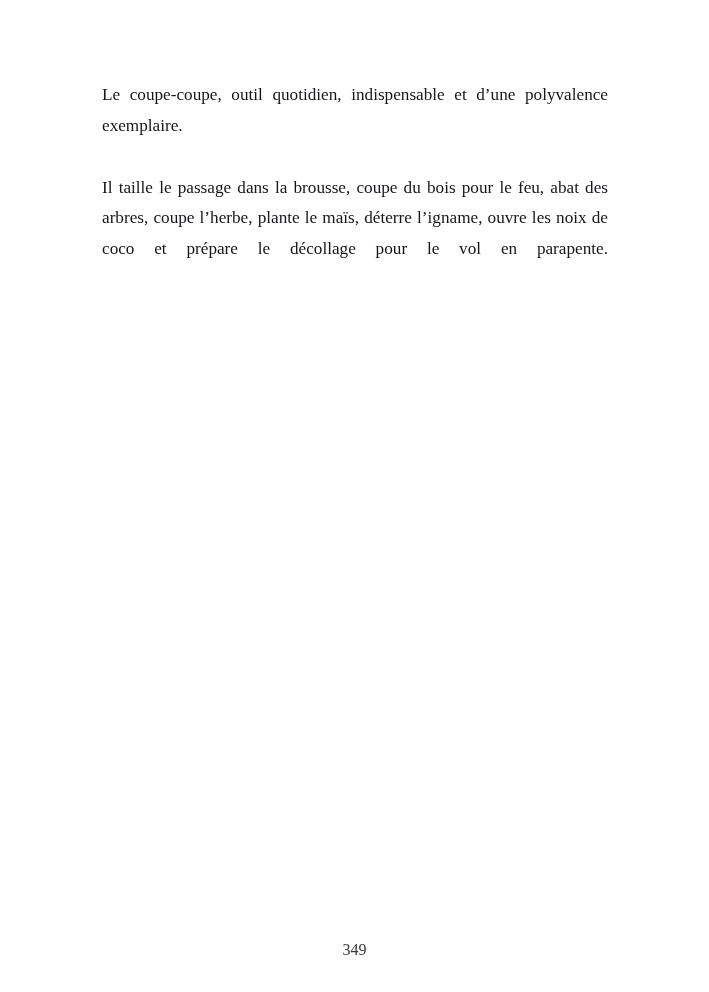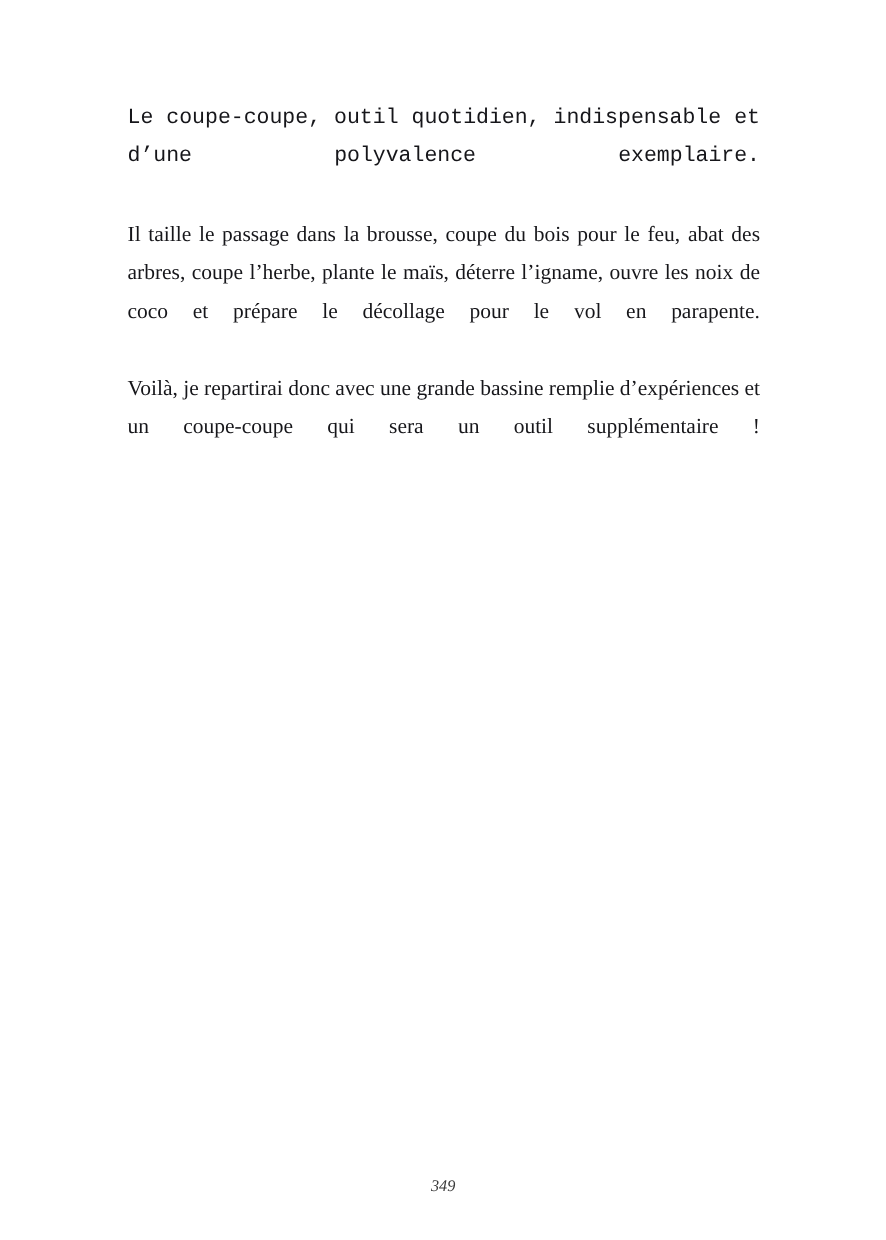--- a/index.html
+++ b/index.html
@@ -34,43 +34,40 @@
     font-size: 17.2px;
     line-height: 30.5px;
     text-align: justify;
     text-justify: inter-word;
     text-indent: 0;
     color: #16161a;
     font-family: "Liberation Serif", serif;
   }
   .para.first {
     text-indent: 0;
-    font-family: Liberation Mono, monospace;
   }
   
   .para::after {
     content: "";
     display: inline-block;
     width: 100%;
   }
   .folio {
     position: absolute;
     left: 0;
     top: 941px;
     width: 709px;
     text-align: center;
-    font-size: 13px;
+    font-size: 16px;
     color: #3a3a3a;
     font-family: "Liberation Serif", serif;
-    font-style: italic;
   }
 </style>
 </head>
 <body>
 
 <div class="page">
   <div class="content">
     <p class="para first">Le coupe-coupe, outil quotidien, indispensable et d’une polyvalence exemplaire.</p>
     <p class="para">Il taille le passage dans la brousse, coupe du bois pour le feu, abat des arbres, coupe l’herbe, plante le maïs, déterre l’igname, ouvre les noix de coco et prépare le décollage pour le vol en parapente.</p>
-    <p class="para">Voilà, je repartirai donc avec une grande bassine remplie d’expériences et un coupe-coupe qui sera un outil supplémentaire !</p>
   </div>
   <div class="folio">349</div>
 </div>
 
 </body></html>

